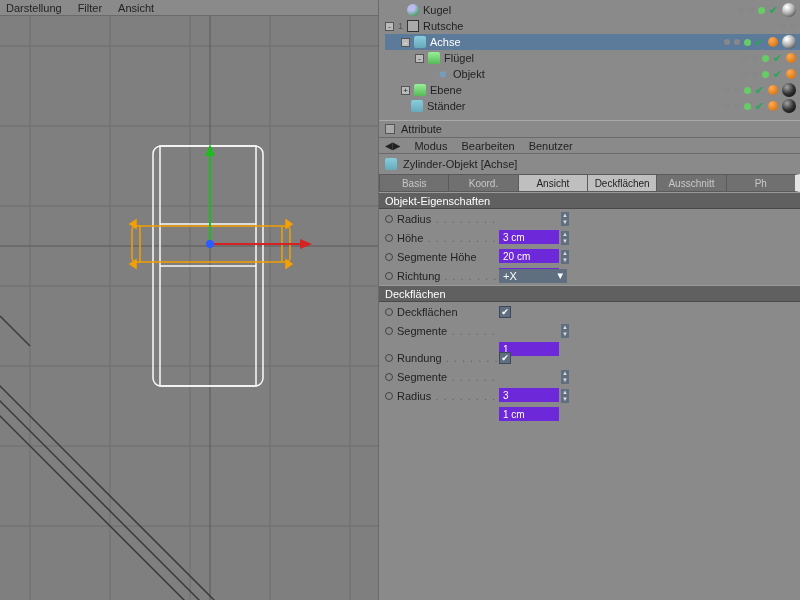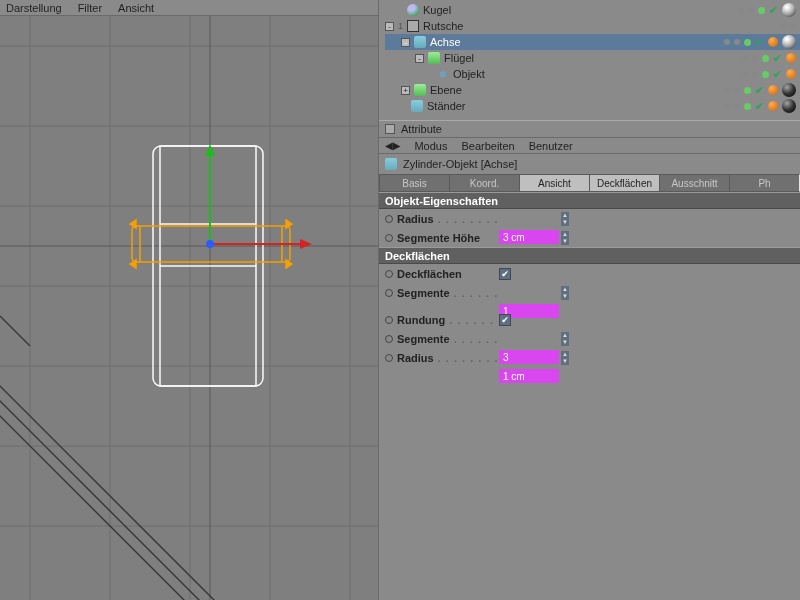--- a/index.html
+++ b/index.html
@@ -39,30 +39,30 @@
   .tag-ball.dark { background: radial-gradient(circle at 35% 30%, #999 5%, #333 50%, #000 100%); }
   
   
   .attr-hdr { background: #8a8a8a; border-top: 1px solid #aaa; border-bottom: 1px solid #6a6a6a; height: 18px; display: flex; align-items: center; padding: 0 6px; gap: 6px; }
   .attr-hdr .sq { width: 10px; height: 10px; border: 1px solid #555; background: #a9a9a9; }
   .attr-menu { height: 16px; display: flex; align-items: center; padding: 0 6px; gap: 14px; background: #8a8a8a; border-bottom: 1px solid #6a6a6a; }
   .obj-title { height: 20px; display: flex; align-items: center; padding: 0 6px; gap: 6px; background: #8a8a8a; }
   
   .tabs { display: flex; height: 18px; }
   .tab { flex: 1; min-width: 0; background: #707070; color: #c8c8c8; border: 1px solid #5a5a5a; border-right: none; display: flex; align-items: center; justify-content: center; font-size: 10px; cursor: pointer; padding: 0 4px; white-space: nowrap; overflow: hidden; }
-  .tab:last-child { border-right: 1px solid #e5e5e5; }
+  .tab:last-child { border-right: 5px solid #e5e5e5; }
   .tab.active { background: #bfbfbf; color: #222; }
   
-  .section-hdr { background: #606060; color: #fff; height: 17px; display: flex; align-items: center; padding: 0 6px; font-weight: bold; font-size: 11px; border-top: 1px solid #9a9a9a; border-bottom: 1px solid #4a4a4a; }
+  .section-hdr { background: #606060; color: #fff; height: 17px; display: flex; align-items: center; padding: 0 6px; font-weight: normal; font-size: 11px; border-top: 1px solid #9a9a9a; border-bottom: 1px solid #4a4a4a; }
   
   .prop-row { display: flex; align-items: center; height: 19px; padding: 0 6px; gap: 2px; color: #222; }
   .prop-row .ring { width: 8px; height: 8px; border: 1px solid #444; border-radius: 50%; margin-right: 2px; flex-shrink: 0; }
-  .prop-row label { width: 100px; white-space: nowrap; overflow: hidden; font-weight: bold; }
+  .prop-row label { width: 100px; white-space: nowrap; overflow: hidden; }
   .dots-fill::after { content: " . . . . . . . . . ."; color: #666; letter-spacing: 1px; }
-  .num-field { width: 60px; height: 14px; background: #d946ef; color: #fff; border: none; padding: 0 4px; font-size: 10px; margin-top: 37px; }
+  .num-field { width: 60px; height: 14px; background: #6d28d9; color: #fff; border: none; padding: 0 4px; font-size: 10px; margin-top: 37px; }
   .spinner { width: 8px; height: 14px; background: #5f6f7f; display: flex; flex-direction: column; }
   .spinner div { flex: 1; font-size: 6px; color: #ddd; text-align: center; line-height: 7px; cursor: pointer; }
   .dropdown { width: 68px; height: 14px; background: #5f6f7f; color: #fff; border: none; padding: 0 4px; font-size: 10px; display: flex; align-items: center; justify-content: space-between; }
   .chk { width: 12px; height: 12px; background: #5f6f7f; border: 1px solid #3a4a5a; display: inline-flex; align-items: center; justify-content: center; color: #fff; font-size: 9px; cursor: pointer; }
   .spacer-row { height: 8px; }
 </style>
 </head>
 <body>
 
 <div class="menubar">
@@ -242,27 +242,44 @@
     <span class="ring"></span>
       <label class="dots-fill">Radius</label>
     <input class="num-field" value="3 cm" style="">
     <span class="spinner">
         <div>▲</div>
         <div>▼</div>
       </span>
   </div>
   <div class="prop-row">
     <span class="ring"></span>
+      <label class="dots-fill">Höhe</label>
+    <input class="num-field" value="20 cm" style="">
+    <span class="spinner">
+        <div>▲</div>
+        <div>▼</div>
+      </span>
+  </div>
+  <div class="prop-row">
+    <span class="ring"></span>
       <label>Segmente Höhe</label>
     <input class="num-field" value="1" style="">
     <span class="spinner">
         <div>▲</div>
         <div>▼</div>
       </span>
   </div>
+  <div class="prop-row">
+    <span class="ring"></span>
+      <label class="dots-fill">Richtung</label>
+    <div class="dropdown">
+        <span>+X</span>
+        <span>▾</span>
+      </div>
+  </div>
 
   <div class="section-hdr">Deckflächen</div>
   <div class="prop-row">
     <span class="ring"></span>
       <label>Deckflächen</label>
     <span class="chk">✔</span>
   </div>
   <div class="prop-row">
     <span class="ring"></span>
       <label class="dots-fill">Segmente</label>

